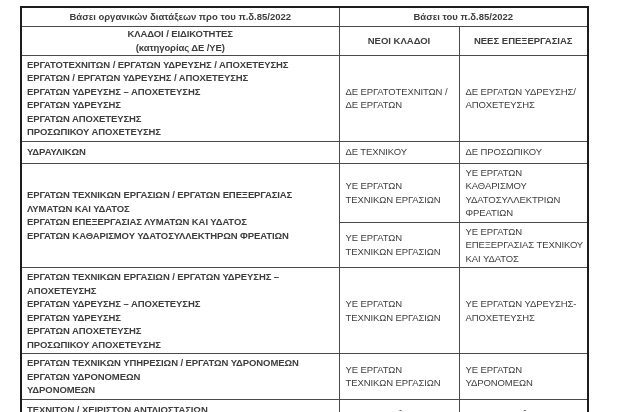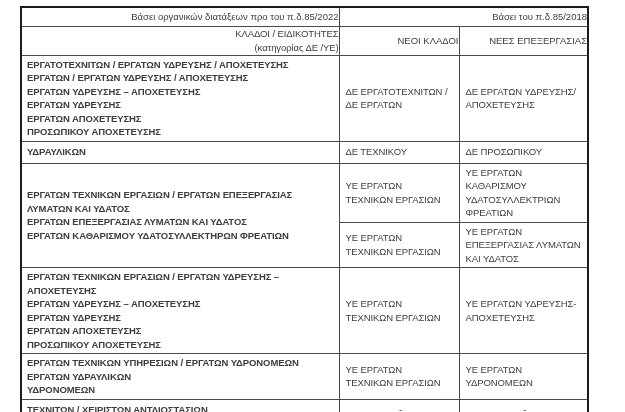--- a/index.html
+++ b/index.html
@@ -27,23 +27,23 @@
   }
   table.recl td{
     border:1px solid var(--border);
     vertical-align:middle;
     color:var(--text);
     font-size:9.5px;
     line-height:13.5px;
     overflow:hidden;
   }
   td.th{
-    font-weight:normal;
+    font-weight:bold;
     color:var(--header-text);
-    text-align:right;
+    text-align:center;
     font-size:10px;
     line-height:13px;
   }
   td.old{padding:2px 4px 2px 5px;font-weight:bold;}
   td.mid,td.new{padding:2px 3px 2px 6px;}
   td.center{text-align:center;}
   .cell-line{white-space:nowrap;letter-spacing:-0.1px;}
   tr.rh-g{height:19px;}
   tr.rh-c{height:29px;}
   tr.r0{height:86px;}
@@ -61,21 +61,21 @@
   <table class="recl">
     <colgroup>
       <col style="width:318px">
         <col style="width:120px">
         <col style="width:129px">
     </colgroup>
 
     <tbody>
         <tr class="rh-g">
       <td class="th">Βάσει οργανικών διατάξεων προ του π.δ.85/2022</td>
-      <td class="th" colspan="2">Βάσει του π.δ.85/2018</td>
+      <td class="th" colspan="2">Βάσει του π.δ.85/2022</td>
     </tr>
 
     <tr class="rh-c">
       <td class="th">
         <div class="cell-line">ΚΛΑΔΟΙ / ΕΙΔΙΚΟΤΗΤΕΣ</div>
         <div class="cell-line">(κατηγορίας ΔΕ /ΥΕ)</div>
       </td>
       <td class="th">ΝΕΟΙ ΚΛΑΔΟΙ</td>
       <td class="th">ΝΕΕΣ ΕΠΕΞΕΡΓΑΣΙΑΣ</td>
     </tr>
@@ -130,21 +130,21 @@
       </td>
     </tr>
 
     <tr class="r2b">
       <td class="mid">
         <div class="cell-line">ΥΕ ΕΡΓΑΤΩΝ</div>
         <div class="cell-line">ΤΕΧΝΙΚΩΝ ΕΡΓΑΣΙΩΝ</div>
       </td>
       <td class="new">
         <div class="cell-line">ΥΕ ΕΡΓΑΤΩΝ</div>
-        <div class="cell-line">ΕΠΕΞΕΡΓΑΣΙΑΣ ΛΥΜΑΤΩΝ</div>
+        <div class="cell-line">ΕΠΕΞΕΡΓΑΣΙΑΣ ΤΕΧΝΙΚΟΥ</div>
         <div class="cell-line">ΚΑΙ ΥΔΑΤΟΣ</div>
       </td>
     </tr>
 
     <tr class="r3">
       <td class="old">
         <div class="cell-line">ΕΡΓΑΤΩΝ ΤΕΧΝΙΚΩΝ ΕΡΓΑΣΙΩΝ / ΕΡΓΑΤΩΝ ΥΔΡΕΥΣΗΣ –</div>
         <div class="cell-line">ΑΠΟΧΕΤΕΥΣΗΣ</div>
         <div class="cell-line">ΕΡΓΑΤΩΝ ΥΔΡΕΥΣΗΣ – ΑΠΟΧΕΤΕΥΣΗΣ</div>
         <div class="cell-line">ΕΡΓΑΤΩΝ ΥΔΡΕΥΣΗΣ</div>
@@ -157,21 +157,21 @@
       </td>
       <td class="new">
         <div class="cell-line">ΥΕ ΕΡΓΑΤΩΝ ΥΔΡΕΥΣΗΣ-</div>
         <div class="cell-line">ΑΠΟΧΕΤΕΥΣΗΣ</div>
       </td>
     </tr>
 
     <tr class="r4">
       <td class="old">
         <div class="cell-line">ΕΡΓΑΤΩΝ ΤΕΧΝΙΚΩΝ ΥΠΗΡΕΣΙΩΝ / ΕΡΓΑΤΩΝ ΥΔΡΟΝΟΜΕΩΝ</div>
-        <div class="cell-line">ΕΡΓΑΤΩΝ ΥΔΡΑΥΛΙΚΩΝ</div>
+        <div class="cell-line">ΕΡΓΑΤΩΝ ΥΔΡΟΝΟΜΕΩΝ</div>
         <div class="cell-line">ΥΔΡΟΝΟΜΕΩΝ</div>
       </td>
       <td class="mid">
         <div class="cell-line">ΥΕ ΕΡΓΑΤΩΝ</div>
         <div class="cell-line">ΤΕΧΝΙΚΩΝ ΕΡΓΑΣΙΩΝ</div>
       </td>
       <td class="new">
         <div class="cell-line">ΥΕ ΕΡΓΑΤΩΝ</div>
         <div class="cell-line">ΥΔΡΟΝΟΜΕΩΝ</div>
       </td>

